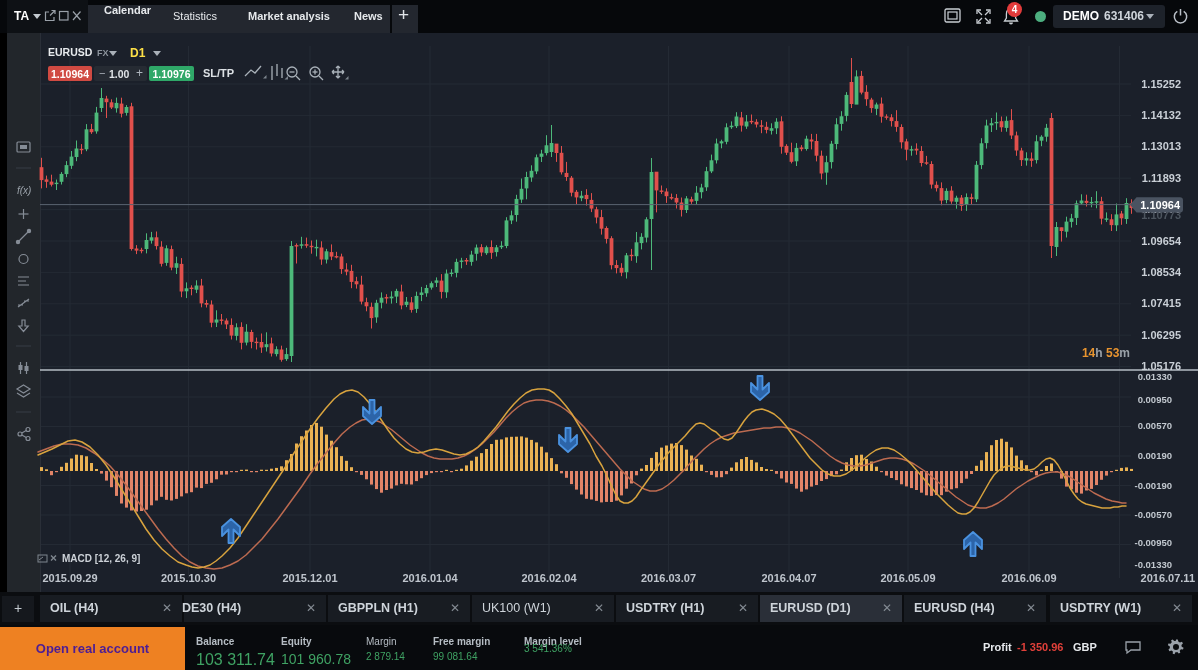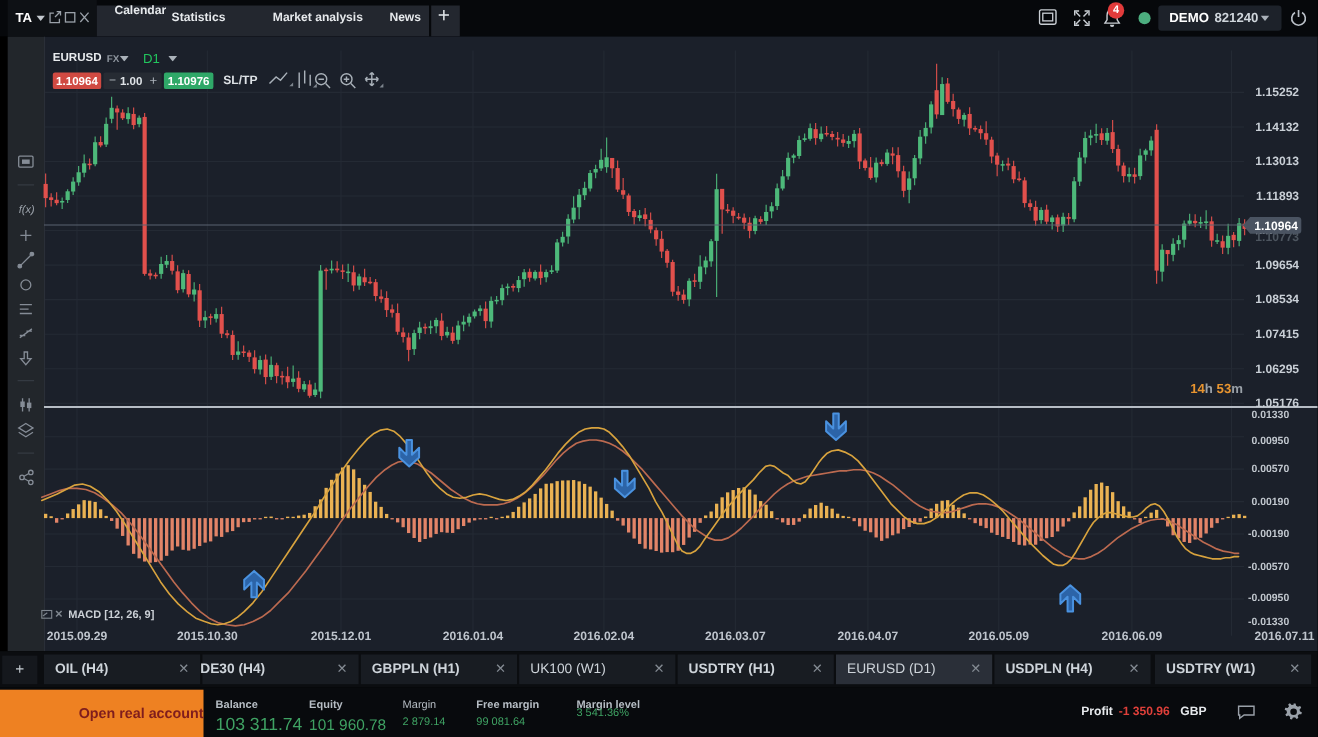--- a/index.html
+++ b/index.html
@@ -752,21 +752,21 @@
   </svg>
 <svg class="abs" style="left:44px;top:9px" width="40" height="14">
   <g stroke="#9aa1a9" stroke-width="1.2" fill="none">
     <path d="M5 3 H1.5 V11.5 H10 V8"></path>
       <path d="M6 6.5 L11 1.5 M7.5 1.5 H11 V5"></path>
     <rect x="15.5" y="2.5" width="8.5" height="8.5"></rect>
     <path d="M29 2.5 L36.5 11 M36.5 2.5 L29 11"></path>
   </g>
 </svg>
 <div class="abs" style="left:104px;top:4px;color:#e6e9ec;font-size:11px;font-weight:bold">Calendar</div>
-<div class="abs" style="left:156px;top:10px;color:#e6e9ec;font-size:11px;font-weight:bold">Statistics</div>
+<div class="abs" style="left:173px;top:10px;color:#e6e9ec;font-size:11px;font-weight:normal">Statistics</div>
 <div class="abs" style="left:248px;top:10px;color:#e6e9ec;font-size:11px;font-weight:bold">Market analysis</div>
 <div class="abs" style="left:354px;top:10px;color:#e6e9ec;font-size:11px;font-weight:bold">News</div>
 <div class="abs" style="left:398px;top:4px;color:#dfe3e7;font-size:19px;font-weight:400">+</div>
 <svg class="abs" style="left:944px;top:8px" width="18" height="16">
     <rect x="1" y="1" width="15" height="13" rx="1.5" fill="none" stroke="#c9ced4" stroke-width="1.3"></rect>
     <rect x="4" y="4" width="9" height="7" fill="none" stroke="#c9ced4" stroke-width="1.2"></rect>
   </svg>
 <svg class="abs" style="left:975px;top:8px" width="17" height="17">
   <g stroke="#c9ced4" stroke-width="1.3" fill="#c9ced4">
     <path d="M2 6 V2 H6 M11 2 H15 V6 M15 11 V15 H11 M6 15 H2 V11" fill="none"></path>
@@ -774,35 +774,35 @@
   </g>
 </svg>
 <svg class="abs" style="left:1003px;top:8px" width="16" height="18">
     <path d="M8 1 C5 1 3.4 3.2 3.4 6 L3.4 10 L1.5 13 L14.5 13 L12.6 10 L12.6 6 C12.6 3.2 11 1 8 1 Z" fill="none" stroke="#c9ced4" stroke-width="1.3"></path>
     <path d="M6 14.5 a2 2 0 0 0 4 0" fill="#c9ced4"></path>
   </svg>
 <div class="abs" style="left:1007px;top:2px;width:15px;height:15px;border-radius:50%;background:#e23b3b;color:#fff;font-size:10px;font-weight:bold;text-align:center;line-height:15px">4</div>
 <div class="abs" style="left:1035px;top:10.5px;width:11px;height:11px;border-radius:50%;background:#4cae7f"></div>
 <div class="abs" style="left:1053px;top:5px;width:112px;height:23px;background:#1d222a;border-radius:3px"></div>
 <div class="abs" style="left:1063px;top:9px;color:#fff;font-size:12px;font-weight:bold">DEMO</div>
-<div class="abs" style="left:1104px;top:9px;color:#cfd5db;font-size:12px;font-weight:bold">821240</div>
+<div class="abs" style="left:1104px;top:9px;color:#cfd5db;font-size:12px;font-weight:bold">631406</div>
 <svg class="abs" style="left:1146px;top:14px" width="8" height="5">
     <path d="M0 0 L8 0 L4 5 Z" fill="#aab1b9"></path>
   </svg>
 <svg class="abs" style="left:1172px;top:7.5px" width="17" height="17">
     <path d="M5.3 3.4 A6.2 6.2 0 1 0 11.7 3.4" fill="none" stroke="#b9bfc7" stroke-width="1.5"></path>
     <line x1="8.5" y1="1" x2="8.5" y2="7.5" stroke="#b9bfc7" stroke-width="1.5"></line>
   </svg>
 
 <div class="abs" style="left:48px;top:46px;color:#e8ebee;font-size:10.5px;font-weight:bold">EURUSD</div>
 <div class="abs" style="left:97px;top:48px;color:#8d949d;font-size:9px;font-weight:bold">FX</div>
 <svg class="abs" style="left:109px;top:51px" width="8" height="5">
     <path d="M0 0 L8 0 L4 5 Z" fill="#aab1b9"></path>
   </svg>
-<div class="abs" style="left:130px;top:46px;color:#22c55e;font-size:12px;font-weight:normal">D1</div>
+<div class="abs" style="left:130px;top:46px;color:#fde047;font-size:12px;font-weight:bold">D1</div>
 <svg class="abs" style="left:153px;top:51px" width="8" height="5">
     <path d="M0 0 L8 0 L4 5 Z" fill="#aab1b9"></path>
   </svg>
 <div class="abs" style="left:48px;top:65.5px;width:44px;height:15.5px;background:#d04a42;border-radius:2px;color:#fff;font-size:10.5px;font-weight:bold;text-align:center;line-height:16px">1.10964</div>
 <div class="abs" style="left:94px;top:65.5px;width:53px;height:15.5px;background:#262b33;border-radius:2px"></div>
 <div class="abs" style="left:99px;top:67px;color:#aeb5bd;font-size:11px;line-height:13px">−</div>
 <div class="abs" style="left:109px;top:68px;color:#dfe3e7;font-size:10.5px;font-weight:bold">1.00</div>
 <div class="abs" style="left:136px;top:67px;color:#aeb5bd;font-size:12px;line-height:13px">+</div>
 <div class="abs" style="left:149px;top:65.5px;width:45px;height:15.5px;background:#2fa868;border-radius:2px;color:#fff;font-size:10.5px;font-weight:bold;text-align:center;line-height:16px">1.10976</div>
 <div class="abs" style="left:203px;top:67px;color:#dde1e5;font-size:11px;font-weight:bold">SL/TP</div>
@@ -870,31 +870,31 @@
 <div class="abs" style="left:328px;top:595px;width:142px;height:27px;background:#181c22"></div>
 <div class="abs" style="left:338px;top:601px;color:#ced4da;font-size:12.5px;font-weight:bold">GBPPLN (H1)</div>
 <div class="abs" style="left:450px;top:601px;color:#848b93;font-size:12px">✕</div>
 <div class="abs" style="left:472px;top:595px;width:142px;height:27px;background:#181c22"></div>
 <div class="abs" style="left:482px;top:601px;color:#ced4da;font-size:12.5px;font-weight:normal">UK100 (W1)</div>
 <div class="abs" style="left:594px;top:601px;color:#848b93;font-size:12px">✕</div>
 <div class="abs" style="left:616px;top:595px;width:142px;height:27px;background:#181c22"></div>
 <div class="abs" style="left:626px;top:601px;color:#ced4da;font-size:12.5px;font-weight:bold">USDTRY (H1)</div>
 <div class="abs" style="left:738px;top:601px;color:#848b93;font-size:12px">✕</div>
 <div class="abs" style="left:760px;top:595px;width:142px;height:27px;background:#2a2f38"></div>
-<div class="abs" style="left:770px;top:601px;color:#ced4da;font-size:12.5px;font-weight:normal">EURUSD (D1)</div>
+<div class="abs" style="left:770px;top:601px;color:#ced4da;font-size:12.5px;font-weight:bold">EURUSD (D1)</div>
 <div class="abs" style="left:882px;top:601px;color:#848b93;font-size:12px">✕</div>
 <div class="abs" style="left:904px;top:595px;width:142px;height:27px;background:#181c22"></div>
-<div class="abs" style="left:914px;top:601px;color:#ced4da;font-size:12.5px;font-weight:bold">USDPLN (H4)</div>
+<div class="abs" style="left:914px;top:601px;color:#ced4da;font-size:12.5px;font-weight:bold">EURUSD (H4)</div>
 <div class="abs" style="left:1026px;top:601px;color:#848b93;font-size:12px">✕</div>
 <div class="abs" style="left:1050px;top:595px;width:142px;height:27px;background:#181c22"></div>
 <div class="abs" style="left:1060px;top:601px;color:#ced4da;font-size:12.5px;font-weight:bold">USDTRY (W1)</div>
 <div class="abs" style="left:1172px;top:601px;color:#848b93;font-size:12px">✕</div>
 
 <div class="abs" style="left:0;top:625px;width:1198px;height:45px;background:#080a0d"></div>
-<div class="abs" style="left:0;top:627px;width:185px;height:43px;background:#ee8122;color:#7f1d1d;font-size:13px;font-weight:bold;text-align:right;line-height:43px">Open real account</div>
+<div class="abs" style="left:0;top:627px;width:185px;height:43px;background:#ee8122;color:#4c1d95;font-size:13px;font-weight:bold;text-align:center;line-height:43px">Open real account</div>
 <div class="abs" style="left:196px;top:636px;color:#b6bdc4;font-size:10px;font-weight:bold">Balance</div>
 <div class="abs" style="left:196px;top:651px;color:#3fa263;font-size:16px">103 311.74</div>
 <div class="abs" style="left:281px;top:636px;color:#b6bdc4;font-size:10px;font-weight:bold">Equity</div>
 <div class="abs" style="left:281px;top:651px;color:#3fa263;font-size:14px">101 960.78</div>
 <div class="abs" style="left:366px;top:636px;color:#b6bdc4;font-size:10px;font-weight:normal">Margin</div>
 <div class="abs" style="left:366px;top:651px;color:#3fa263;font-size:10px">2 879.14</div>
 <div class="abs" style="left:433px;top:636px;color:#b6bdc4;font-size:10px;font-weight:bold">Free margin</div>
 <div class="abs" style="left:433px;top:651px;color:#3fa263;font-size:10px">99 081.64</div>
 <div class="abs" style="left:524px;top:636px;color:#b6bdc4;font-size:10px;font-weight:bold">Margin level</div>
 <div class="abs" style="left:524px;top:643px;color:#3fa263;font-size:10px">3 541.36%</div>

